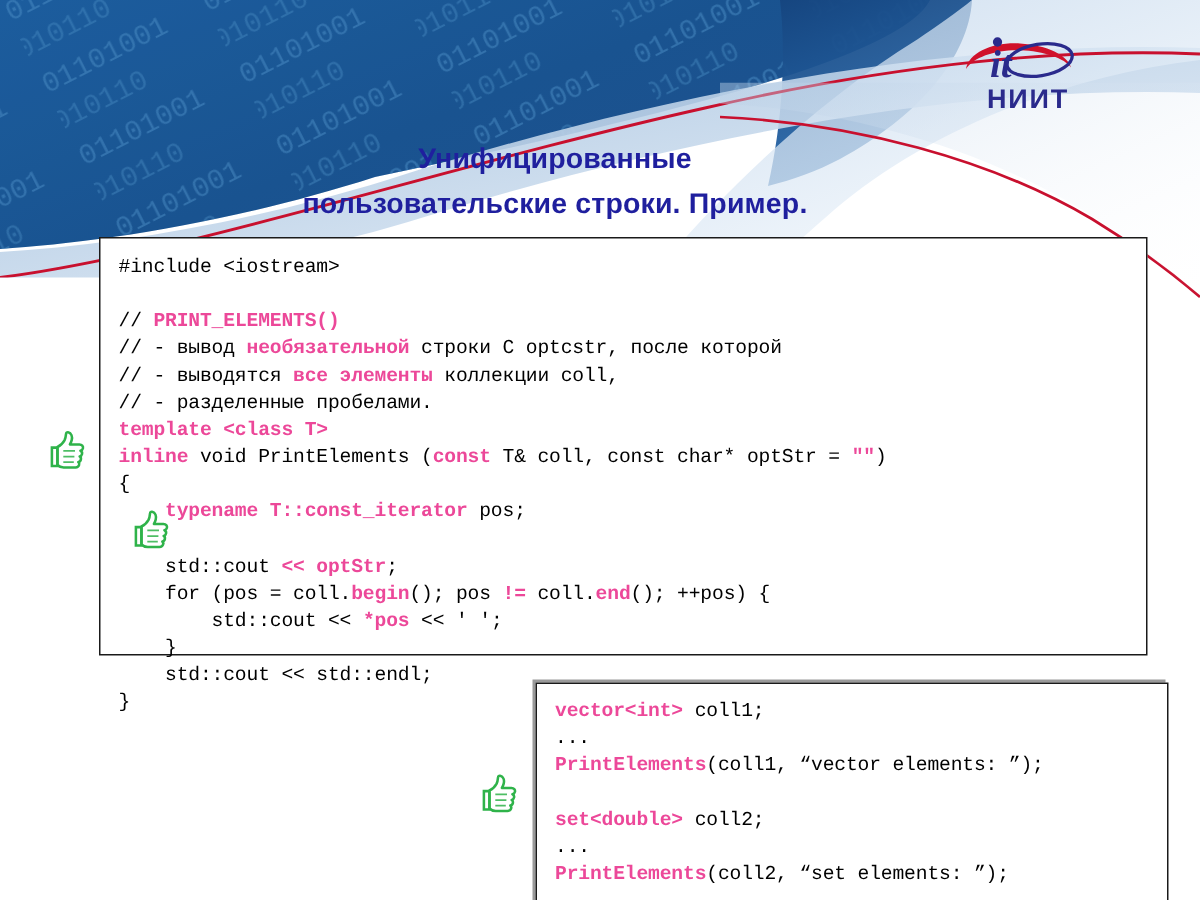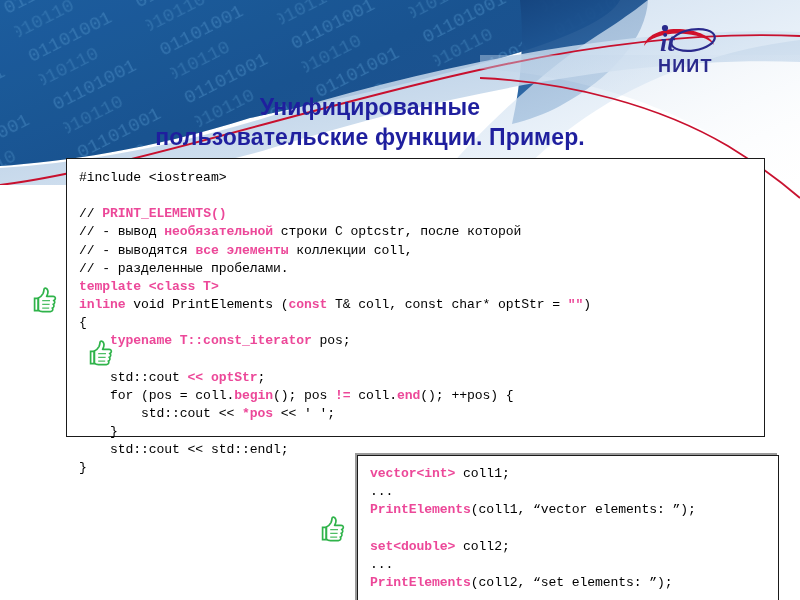--- a/index.html
+++ b/index.html
@@ -12,21 +12,21 @@
   
   .header-deco{position:absolute;left:0;top:0;width:800px;height:185px;overflow:hidden;}
   .header-svg{position:absolute;left:0;top:0;}
 
   
   .logo{position:absolute;left:636px;top:18px;width:110px;height:62px;}
 
   
   .title{
     position:absolute;left:60px;top:92px;width:620px;
-    text-align:center;color:#1f1f9e;font-weight:bold;font-size:23px;
+    text-align:center;color:#1f1f9e;font-weight:bold;font-size:19px;
     line-height:30px;letter-spacing:0.1px;
   }
   .title .l2{display:block;}
 
   
   .code-box{
     position:absolute;background:#ffffff;border:1px solid #1a1a1a;
     font-family:"Liberation Mono","DejaVu Sans Mono",monospace;
     font-size:13.1px;line-height:18.15px;color:#000000;white-space:pre;
     letter-spacing:-0.1px;
@@ -131,21 +131,21 @@
 
       <circle cx="29" cy="10" r="3.1" fill="#2a2a8c"></circle>
       <text x="24" y="33" font-family="Liberation Serif, serif" font-size="26" font-weight="bold" font-style="italic" fill="#2a2a8c">it</text>
 
       <text x="22" y="54" font-family="Liberation Sans, sans-serif" font-size="18" font-weight="bold" letter-spacing="1.2" fill="#2a2a8c">НИИТ</text>
     </svg>
   </div>
 
   <div class="title">
     <span class="l1">Унифицированные</span>
-    <span class="l2">пользовательские функции. Пример.</span>
+    <span class="l2">пользовательские строки. Пример.</span>
   </div>
 
   <div id="code-box-1" class="code-box"><div class="code-line"><span class="blk">#include &lt;iostream&gt;</span></div><div class="code-line">&nbsp;</div><div class="code-line"><span class="blk">// </span><span class="kw">PRINT_ELEMENTS()</span></div><div class="code-line"><span class="blk">// - вывод </span><span class="kw">необязательной</span><span class="blk"> строки C optcstr, после которой</span></div><div class="code-line"><span class="blk">// - выводятся </span><span class="kw">все элементы</span><span class="blk"> коллекции coll,</span></div><div class="code-line"><span class="blk">// - разделенные пробелами.</span></div><div class="code-line"><span class="kw">template &lt;class T&gt;</span></div><div class="code-line"><span class="kw">inline</span><span class="blk"> void PrintElements (</span><span class="kw">const</span><span class="blk"> T&amp; coll, const char* optStr = </span><span class="kw">""</span><span class="blk">)</span></div><div class="code-line"><span class="blk">{</span></div><div class="code-line"><span class="blk">    </span><span class="kw">typename T::const_iterator</span><span class="blk"> pos;</span></div><div class="code-line">&nbsp;</div><div class="code-line"><span class="blk">    std::cout </span><span class="kw">&lt;&lt; optStr</span><span class="blk">;</span></div><div class="code-line"><span class="blk">    for (pos = coll.</span><span class="kw">begin</span><span class="blk">(); pos </span><span class="kw">!=</span><span class="blk"> coll.</span><span class="kw">end</span><span class="blk">(); ++pos) {</span></div><div class="code-line"><span class="blk">        std::cout &lt;&lt; </span><span class="kw">*pos</span><span class="blk"> &lt;&lt; ' ';</span></div><div class="code-line"><span class="blk">    }</span></div><div class="code-line"><span class="blk">    std::cout &lt;&lt; std::endl;</span></div><div class="code-line"><span class="blk">}</span></div></div>
 
   <div id="code-box-2" class="code-box"><div class="code-line"><span class="kw">vector&lt;int&gt;</span><span class="blk"> coll1;</span></div><div class="code-line"><span class="blk">...</span></div><div class="code-line"><span class="kw">PrintElements</span><span class="blk">(coll1, “vector elements: ”);</span></div><div class="code-line">&nbsp;</div><div class="code-line"><span class="kw">set&lt;double&gt;</span><span class="blk"> coll2;</span></div><div class="code-line"><span class="blk">...</span></div><div class="code-line"><span class="kw">PrintElements</span><span class="blk">(coll2, “set elements: ”);</span></div></div>
 
   <div id="thumb-1" class="thumb">
     <svg width="26" height="28" viewBox="0 0 26 28">
       <path d="M13.5,2.2 C15.6,2.6 16.4,5.1 15.8,7.4 C15.5,8.6 15.0,9.6 14.6,10.3 L21.0,10.3 C22.6,10.3 23.6,11.4 23.3,12.8 C23.1,13.7 22.4,14.3 21.6,14.5 C22.4,14.8 22.9,15.6 22.7,16.6 C22.5,17.5 21.9,18.1 21.1,18.3 C21.8,18.7 22.1,19.5 21.9,20.4 C21.7,21.3 21.0,21.9 20.2,22.0 C20.8,22.5 21.0,23.3 20.7,24.1 C20.4,25.0 19.5,25.6 18.4,25.6 L10.5,25.6 C8.6,25.6 7.3,25.0 6.3,24.0 L6.3,12.0 C8.2,11.2 9.9,9.6 11.0,7.6 C11.7,6.2 11.9,4.6 12.0,3.4 C12.1,2.5 12.7,2.0 13.5,2.2 Z" fill="none" stroke="#2fb34a" stroke-width="1.7" stroke-linejoin="round"></path>
       <path d="M2.6,12.4 L6.3,12.4 L6.3,24.6 L2.6,24.6 Z" fill="none" stroke="#2fb34a" stroke-width="1.7"></path>

